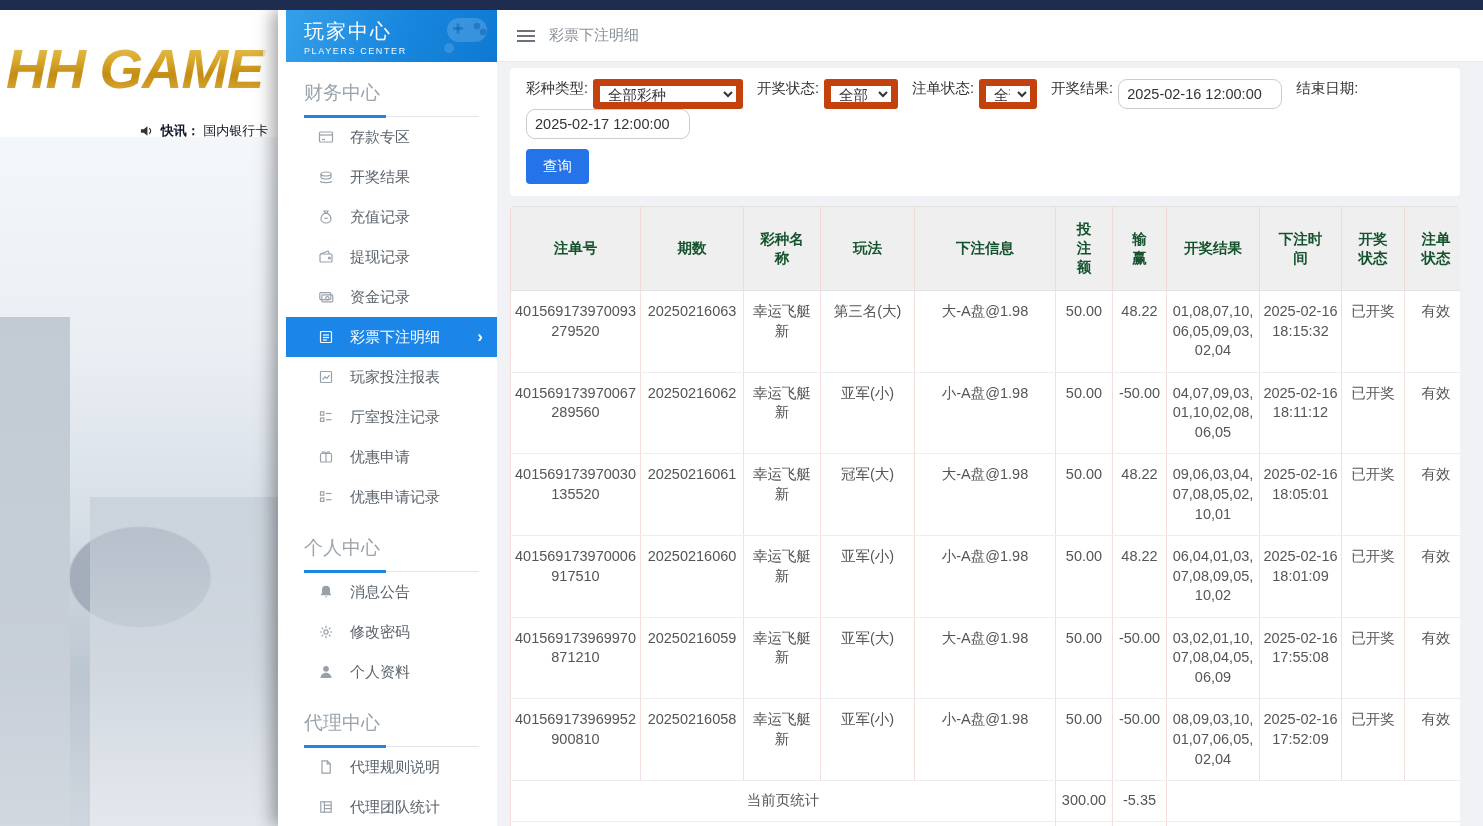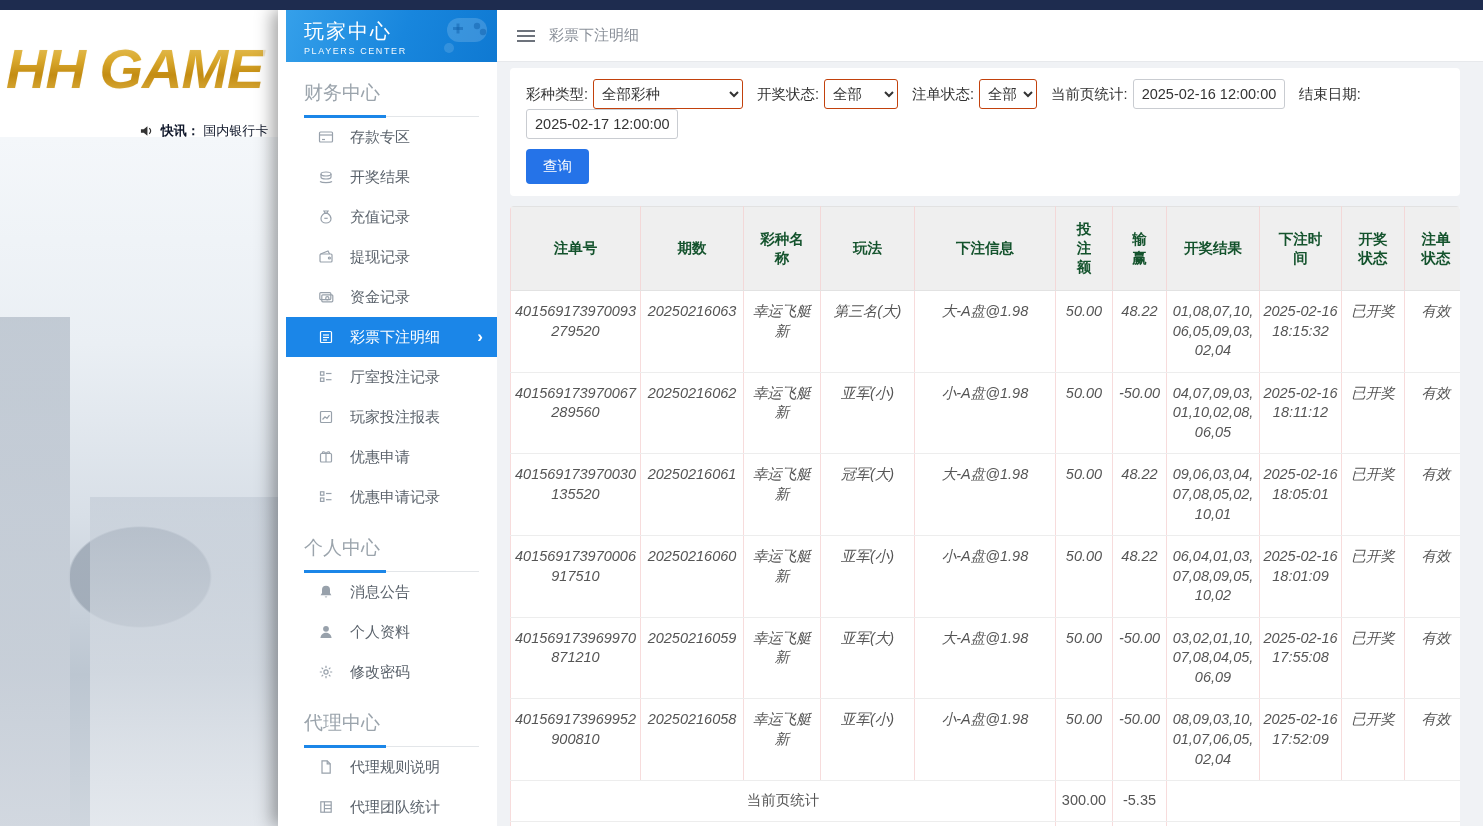--- a/index.html
+++ b/index.html
@@ -51,38 +51,38 @@
   .main { position:absolute; left:219px; top:0; width:986px; height:816px; background:#f0f2f5; }
   .main-header { height:52px; background:#fff; border-bottom:1px solid #e7e9ec; display:flex;
     align-items:center; padding-left:20px; }
   .hamburger { width:18px; margin-right:14px; cursor:pointer; }
   .hamburger i { display:block; height:2px; background:#6d737c; margin:3px 0; }
   .page-title { font-size:15px; color:#8a9099; }
 
   .content { padding:6px 23px 0 13px; }
   .card { background:#fff; border-radius:4px; }
   .filter-card { padding:11px 16px 12px 16px; }
-  .filter-row { display:flex; align-items:center; flex-wrap:wrap; font-size:14.5px; color:#333; }
+  .filter-row { display:flex; align-items:flex-start; flex-wrap:wrap; font-size:14.5px; color:#333; }
   .filter-row label { margin-right:5px; }
   .filter-row .gap { margin-left:14px; }
-  .filter-row select { height:30px; border:1px solid #c2410c; border-radius:3px; font-size:14.5px;
+  .filter-row select { height:30px; border:7px solid #c2410c; border-radius:3px; font-size:14.5px;
     color:#333; padding:0 4px; background:#fff; }
   .sel-lottery { width:150px; } .sel-draw { width:74px; } .sel-order { width:58px; }
-  .filter-row input[type=text] { height:30px; border:1px solid #c9ccd1; border-radius:3px;
-    font-size:14.5px; color:#333; padding:0 8px; width:152px; }
+  .filter-row input[type=text] { height:30px; border:1px solid #c9ccd1; border-radius:9px;
+    font-size:14.5px; color:#333; padding:0 8px; width:164px; }
   .btn-search { margin-top:10px; background:#2573e8; color:#fff; border:none; border-radius:4px;
     font-size:14.5px; padding:8px 17px; cursor:pointer; }
 
   .table-card { margin-top:10px; overflow:hidden; }
   table { width:100%; border-collapse:collapse; table-layout:fixed; font-size:14.5px; color:#555; }
   th { background:#efefef; color:#14532d; font-weight:bold; padding:13px 14px;
     border:1px solid; border-color:#e2e2e2 #f3d8d8; }
   td { text-align:center; vertical-align:top; padding:11px 3px; word-break:break-all;
     border:1px solid; border-color:#ededed #f7dcdc; line-height:1.35; }
-  tbody tr.data-row { height:77px;font-style:italic; }
+  tbody tr.data-row { height:77px; }
   tr.sum-row td { vertical-align:middle; padding:10px 0; height:38px; }
   table { border:1px solid #e5e5e5; }
 </style>
 </head>
 <body>
 
 <div class="site-bg">
   <div class="logo">HH GAME</div>
   <div class="ticker">
     <span class="spk"><svg width="13" height="12" viewBox="0 0 14 12">
@@ -160,36 +160,36 @@
               <rect x="2.5" y="2.5" width="11" height="11" rx="1"></rect>
               <line x1="5" y1="6" x2="11" y2="6"></line>
               <line x1="5" y1="8.5" x2="11" y2="8.5"></line>
               <line x1="5" y1="11" x2="9" y2="11"></line>
             </svg></span>
           <span>彩票下注明细</span>
           <span class="chev">›</span>
         </div>
         <div class="side-item">
           <span class="ic"><svg viewBox="0 0 16 16" width="16" height="16" fill="none" stroke="currentColor" stroke-width="1.2">
+              <rect x="2.5" y="2.5" width="11" height="11" rx="1"></rect>
+              <path d="M4.5 10.5l2.5-2.7 2 1.6 2.5-3.2"></path>
+            </svg></span>
+          <span>玩家投注报表</span>
+        </div>
+        <div class="side-item">
+          <span class="ic"><svg viewBox="0 0 16 16" width="16" height="16" fill="none" stroke="currentColor" stroke-width="1.2">
               <rect x="2.5" y="2.8" width="3.4" height="3.4"></rect>
               <line x1="8" y1="4.5" x2="13.5" y2="4.5"></line>
               <rect x="2.5" y="9" width="3.4" height="3.4"></rect>
               <line x1="8" y1="10.7" x2="13.5" y2="10.7"></line>
             </svg></span>
           <span>厅室投注记录</span>
         </div>
         <div class="side-item">
           <span class="ic"><svg viewBox="0 0 16 16" width="16" height="16" fill="none" stroke="currentColor" stroke-width="1.2">
-              <rect x="2.5" y="2.5" width="11" height="11" rx="1"></rect>
-              <path d="M4.5 10.5l2.5-2.7 2 1.6 2.5-3.2"></path>
-            </svg></span>
-          <span>玩家投注报表</span>
-        </div>
-        <div class="side-item">
-          <span class="ic"><svg viewBox="0 0 16 16" width="16" height="16" fill="none" stroke="currentColor" stroke-width="1.2">
               <rect x="2.5" y="4.5" width="11" height="8.5" rx="1"></rect>
               <line x1="8" y1="4.5" x2="8" y2="13"></line>
               <path d="M8 4.5C6.3 1.8 3.4 3 4.6 4.5M8 4.5c1.7-2.7 4.6-1.5 3.4 0"></path>
             </svg></span>
           <span>优惠申请</span>
         </div>
         <div class="side-item">
           <span class="ic"><svg viewBox="0 0 16 16" width="16" height="16" fill="none" stroke="currentColor" stroke-width="1.2">
               <rect x="2.5" y="2.8" width="3.4" height="3.4"></rect>
               <line x1="8" y1="4.5" x2="13.5" y2="4.5"></line>
@@ -201,31 +201,31 @@
         <div class="side-section-title">个人中心</div>
         <div class="side-item">
           <span class="ic"><svg viewBox="0 0 16 16" width="16" height="16" fill="none" stroke="currentColor" stroke-width="1.2">
               <path d="M8 1.8a4 4 0 0 1 4 4v3.2l1.4 2.3h-10.8L4 9V5.8a4 4 0 0 1 4-4z" fill="currentColor" stroke="none"></path>
               <path d="M6.7 12.6a1.4 1.4 0 0 0 2.6 0z" fill="currentColor" stroke="none"></path>
             </svg></span>
           <span>消息公告</span>
         </div>
         <div class="side-item">
           <span class="ic"><svg viewBox="0 0 16 16" width="16" height="16" fill="none" stroke="currentColor" stroke-width="1.2">
+              <circle cx="8" cy="8" r="2.1"></circle>
+              <path d="M8 1.8v2.1M8 12.1v2.1M1.8 8h2.1M12.1 8h2.1M3.6 3.6l1.5 1.5M10.9 10.9l1.5 1.5M12.4 3.6l-1.5 1.5M5.1 10.9l-1.5 1.5"></path>
+            </svg></span>
+          <span>修改密码</span>
+        </div>
+        <div class="side-item">
+          <span class="ic"><svg viewBox="0 0 16 16" width="16" height="16" fill="none" stroke="currentColor" stroke-width="1.2">
               <circle cx="8" cy="4.8" r="2.9" fill="currentColor" stroke="none"></circle>
               <path d="M2.4 14c.5-3.6 3-5.2 5.6-5.2s5.1 1.6 5.6 5.2z" fill="currentColor" stroke="none"></path>
             </svg></span>
           <span>个人资料</span>
-        </div>
-        <div class="side-item">
-          <span class="ic"><svg viewBox="0 0 16 16" width="16" height="16" fill="none" stroke="currentColor" stroke-width="1.2">
-              <circle cx="8" cy="8" r="2.1"></circle>
-              <path d="M8 1.8v2.1M8 12.1v2.1M1.8 8h2.1M12.1 8h2.1M3.6 3.6l1.5 1.5M10.9 10.9l1.5 1.5M12.4 3.6l-1.5 1.5M5.1 10.9l-1.5 1.5"></path>
-            </svg></span>
-          <span>修改密码</span>
         </div>
         <div class="side-section-title">代理中心</div>
         <div class="side-item">
           <span class="ic"><svg viewBox="0 0 16 16" width="16" height="16" fill="none" stroke="currentColor" stroke-width="1.2">
               <path d="M4 1.8h5.2l3 3v9.4H4z"></path>
               <path d="M9.2 1.8v3h3"></path>
             </svg></span>
           <span>代理规则说明</span>
         </div>
         <div class="side-item">
@@ -259,21 +259,21 @@
             <option>全部彩种</option>
           </select>
           <label class="gap">开奖状态:</label>
           <select class="sel-draw">
             <option>全部</option>
           </select>
           <label class="gap">注单状态:</label>
           <select class="sel-order">
             <option>全部</option>
           </select>
-          <label class="gap">当前页统计:</label>
+          <label class="gap">开奖结果:</label>
           <input type="text" value="2025-02-16 12:00:00" style="">
           <label class="gap">结束日期:</label>
           <input type="text" value="2025-02-17 12:00:00" style="">
         </div>
         <button class="btn-search">查询</button>
       </div>
 
       <div class="card table-card">
         <table>
           <colgroup>

